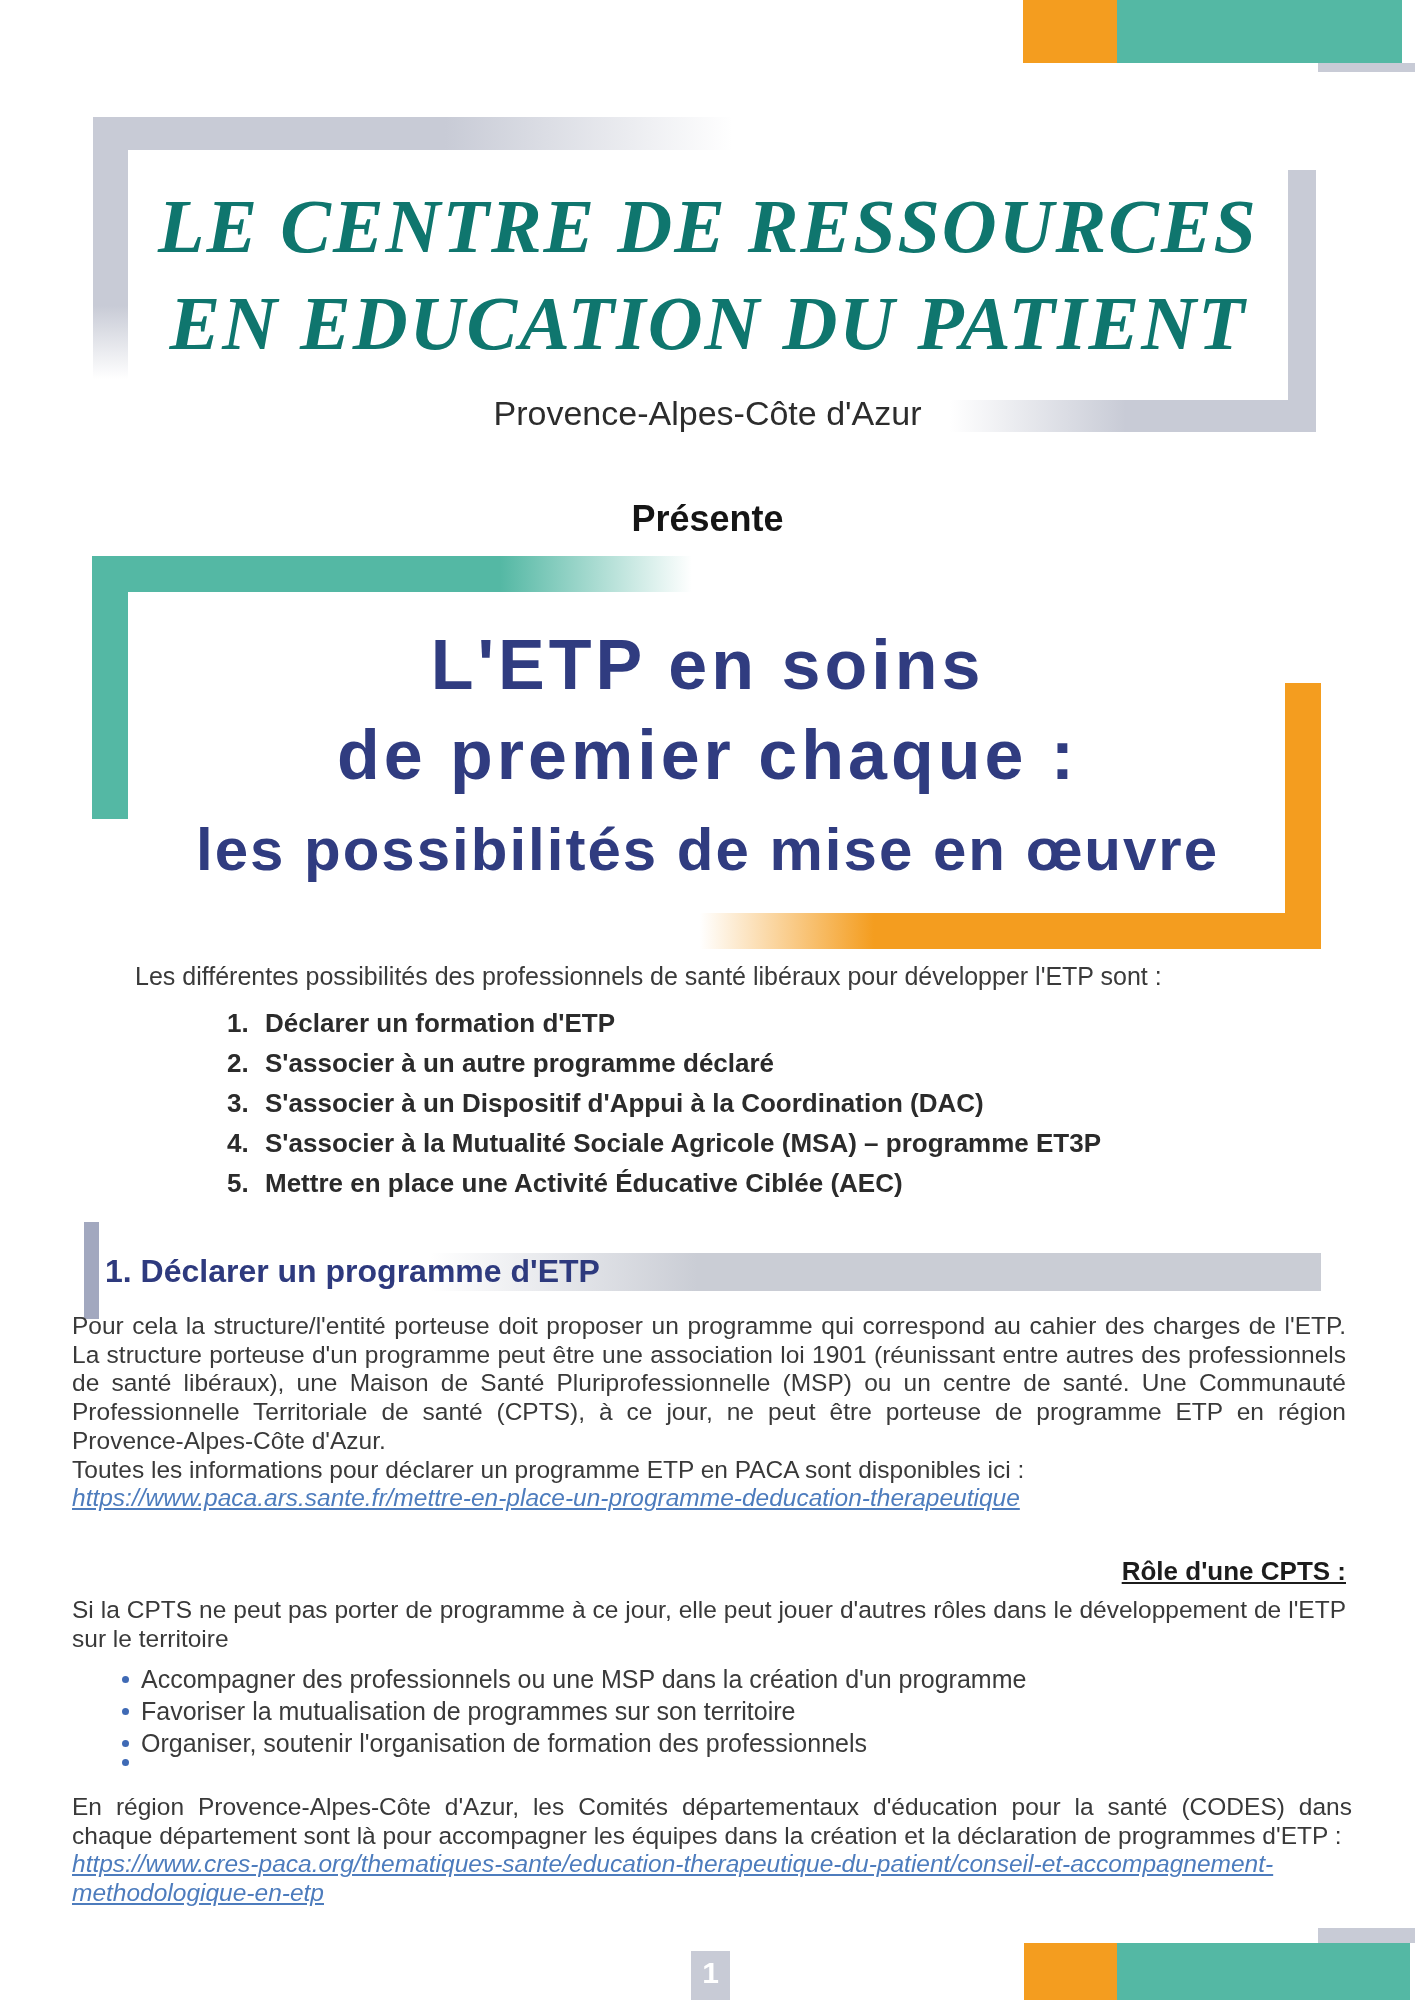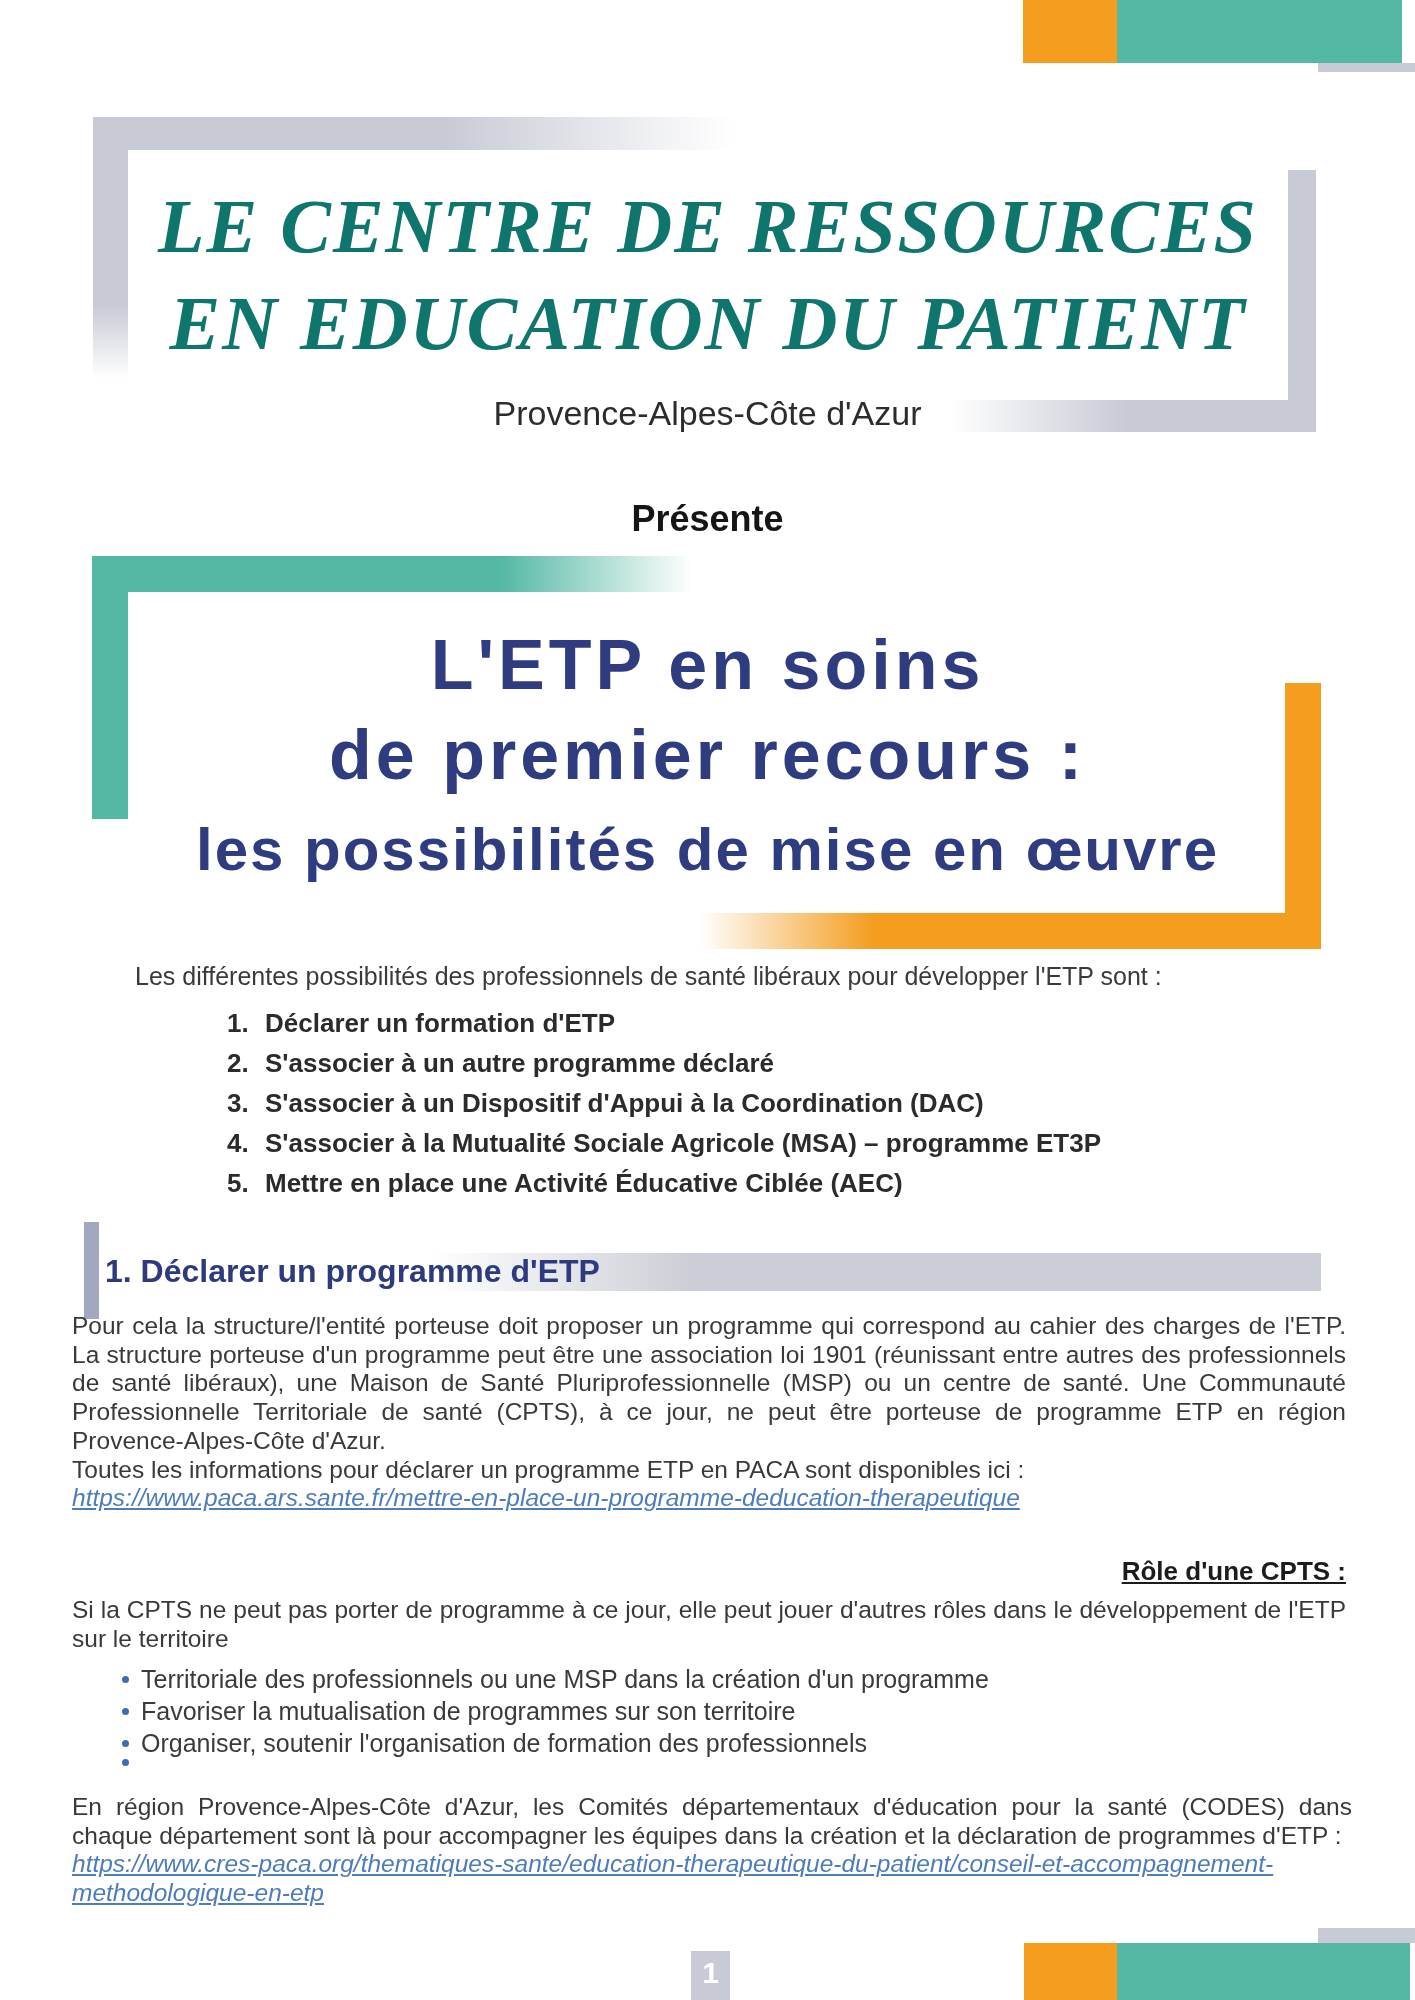--- a/index.html
+++ b/index.html
@@ -143,21 +143,21 @@
   <div class="subtitle">Provence-Alpes-Côte d'Azur</div>
   <div class="presente">Présente</div>
 
   <div class="deco hero-teal-top"></div>
   <div class="deco hero-teal-left"></div>
   <div class="deco hero-orange-right"></div>
   <div class="deco hero-orange-bottom"></div>
 
   <div class="hero">
     <div class="hero-l1">L'ETP en soins</div>
-    <div class="hero-l2">de premier recours :</div>
+    <div class="hero-l2">de premier chaque :</div>
     <div class="hero-l3">les possibilités de mise en œuvre</div>
   </div>
 
   <div class="intro-lead">Les différentes possibilités des professionnels de santé libéraux pour développer l'ETP sont :</div>
 
   <div class="intro-list">
     <div class="list-item">
       <span class="list-num">1.</span>
       <span class="list-text">Déclarer un formation d'ETP</span>
     </div>
@@ -188,21 +188,21 @@
     <p class="info-line">Toutes les informations pour déclarer un programme ETP en PACA sont disponibles ici :</p>
     <a class="doc-link link-block" href="#">https://www.paca.ars.sante.fr/mettre-en-place-un-programme-deducation-therapeutique</a>
   </div>
 
   <div class="cpts">
     <div class="cpts-heading">Rôle d'une CPTS :</div>
     <p>Si la CPTS ne peut pas porter de programme à ce jour, elle peut jouer d'autres rôles dans le développement de l'ETP sur le territoire</p>
     <ul class="bullet-list">
       <li class="bullet-item">
         <span class="bullet-dot"></span>
-        <span>Territoriale des professionnels ou une MSP dans la création d'un programme</span>
+        <span>Accompagner des professionnels ou une MSP dans la création d'un programme</span>
       </li>
       <li class="bullet-item">
         <span class="bullet-dot"></span>
         <span>Favoriser la mutualisation de programmes sur son territoire</span>
       </li>
       <li class="bullet-item">
         <span class="bullet-dot"></span>
         <span>Organiser, soutenir l'organisation de formation des professionnels</span>
       </li>
       <li class="bullet-item">

